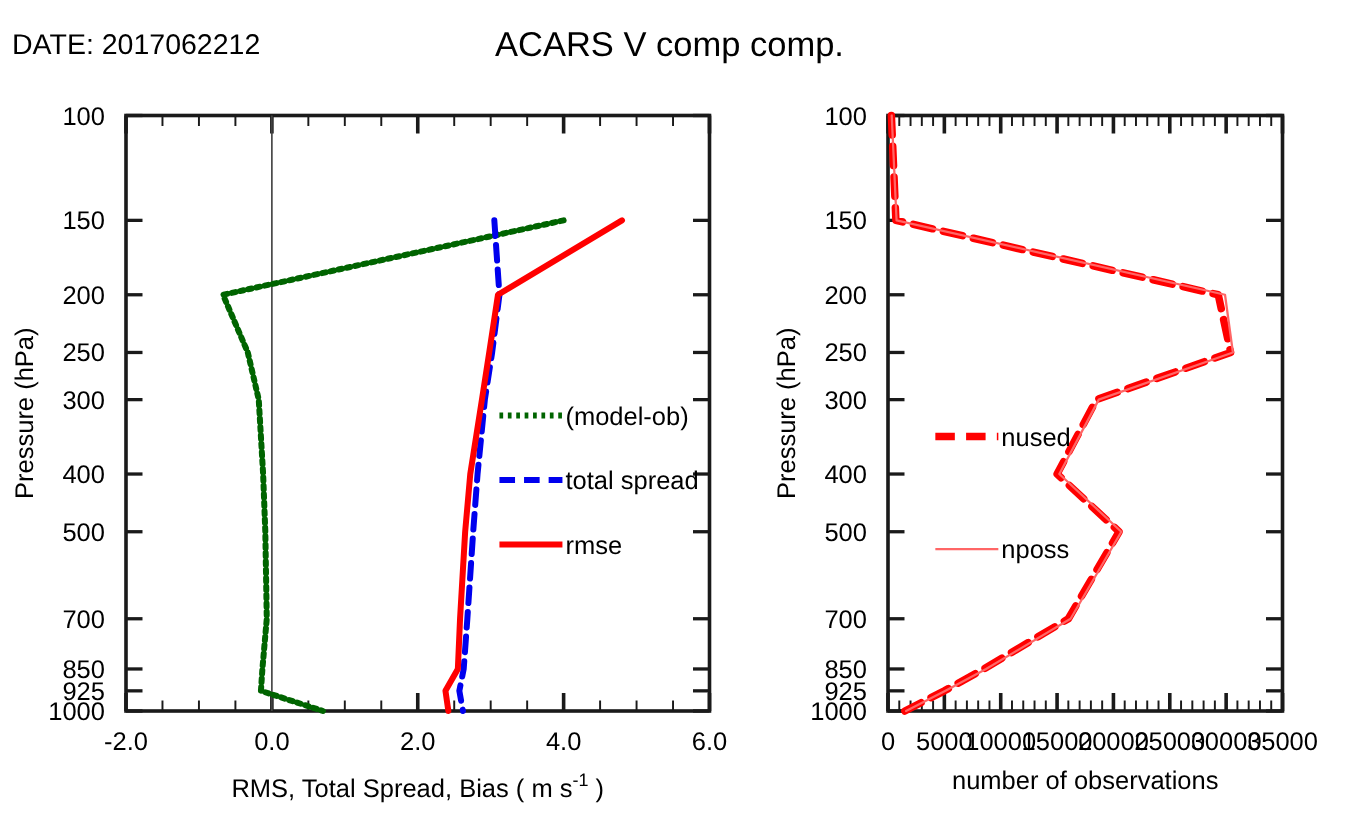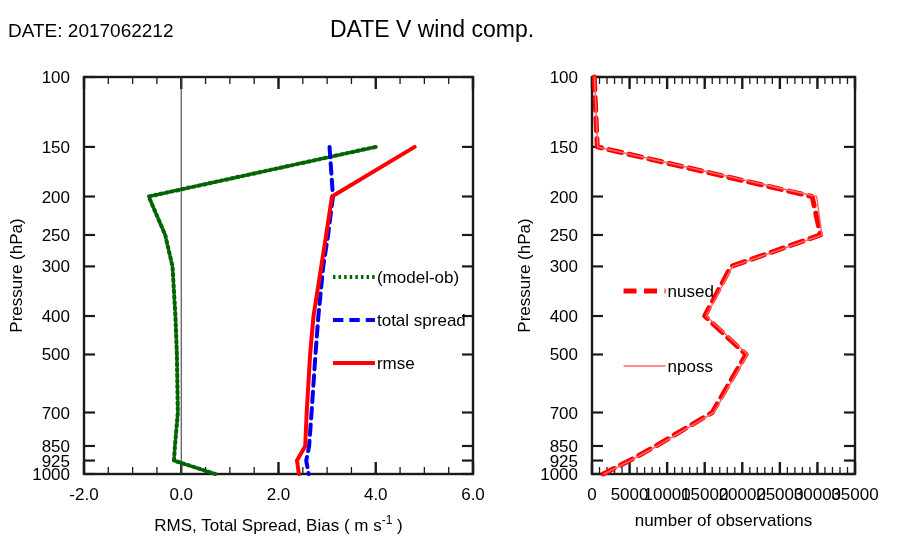--- a/index.html
+++ b/index.html
@@ -10,21 +10,21 @@
   #main-title{left:330px;top:16px;font-size:23px;white-space:nowrap;}
   svg{position:absolute;left:0;top:0;}
   .tktxt{font-family:"Liberation Sans",sans-serif;font-size:17px;fill:#000;}
   .axtxt{font-family:"Liberation Sans",sans-serif;font-size:17px;fill:#000;}
   .lgtxt{font-family:"Liberation Sans",sans-serif;font-size:17px;fill:#000;}
 </style>
 </head>
 <body>
 
 <div class="abs" id="date-label">DATE: 2017062212</div>
-<div class="abs" id="main-title">DATE V wind comp.</div>
+<div class="abs" id="main-title">ACARS V comp comp.</div>
 
 <svg width="900" height="560">
   <g id="left-panel">
       <rect x="84" y="77" width="389" height="397" fill="none" stroke="#1a1a1a" stroke-width="2.4"></rect>
       <line x1="84" y1="77" x2="84" y2="84" stroke="#1a1a1a" stroke-width="1.3"></line>
       <line x1="84" y1="474" x2="84" y2="467" stroke="#1a1a1a" stroke-width="1.3"></line>
       <line x1="108.3125" y1="77" x2="108.3125" y2="84" stroke="#1a1a1a" stroke-width="1.3"></line>
       <line x1="108.3125" y1="474" x2="108.3125" y2="467" stroke="#1a1a1a" stroke-width="1.3"></line>
       <line x1="132.625" y1="77" x2="132.625" y2="84" stroke="#1a1a1a" stroke-width="1.3"></line>
       <line x1="132.625" y1="474" x2="132.625" y2="467" stroke="#1a1a1a" stroke-width="1.3"></line>

